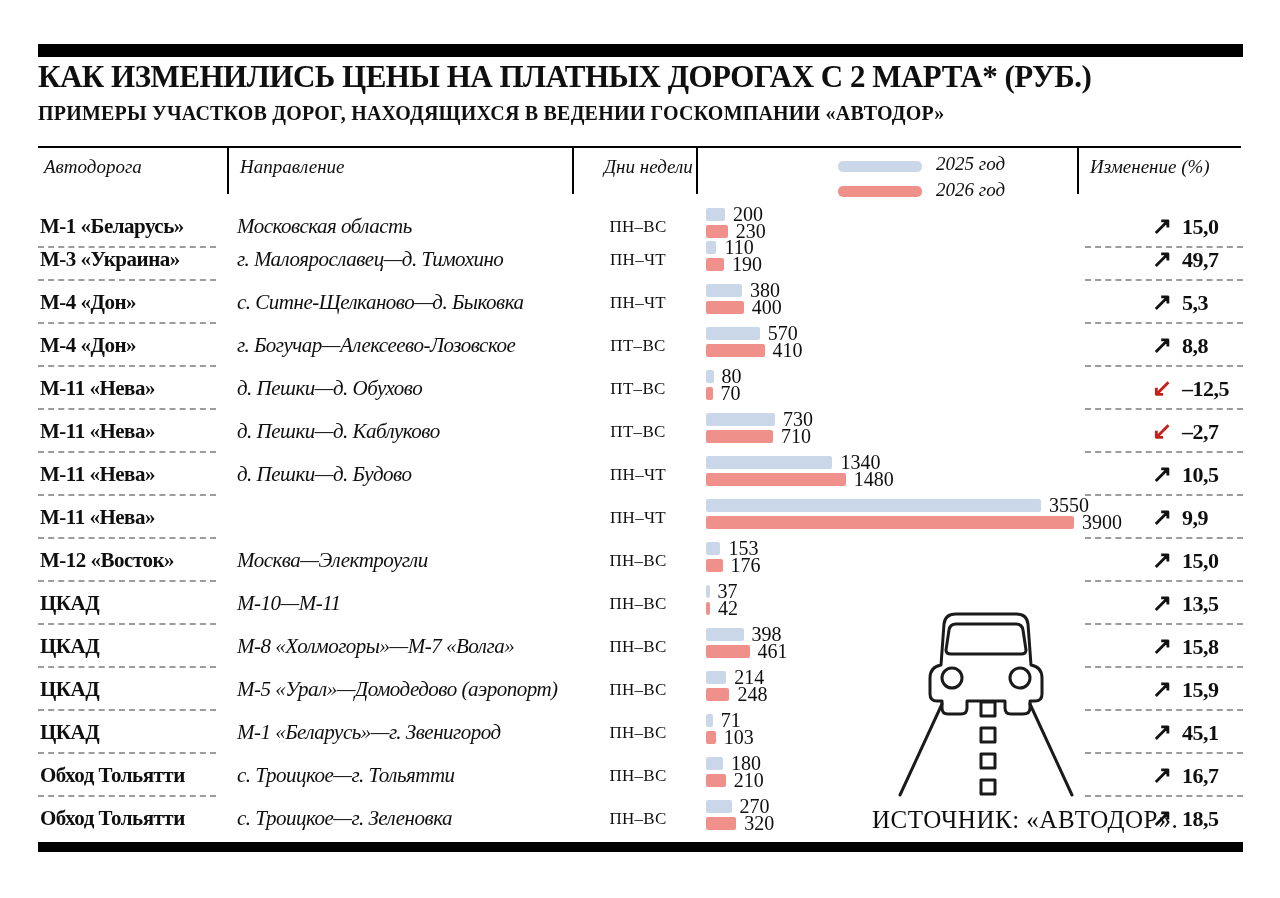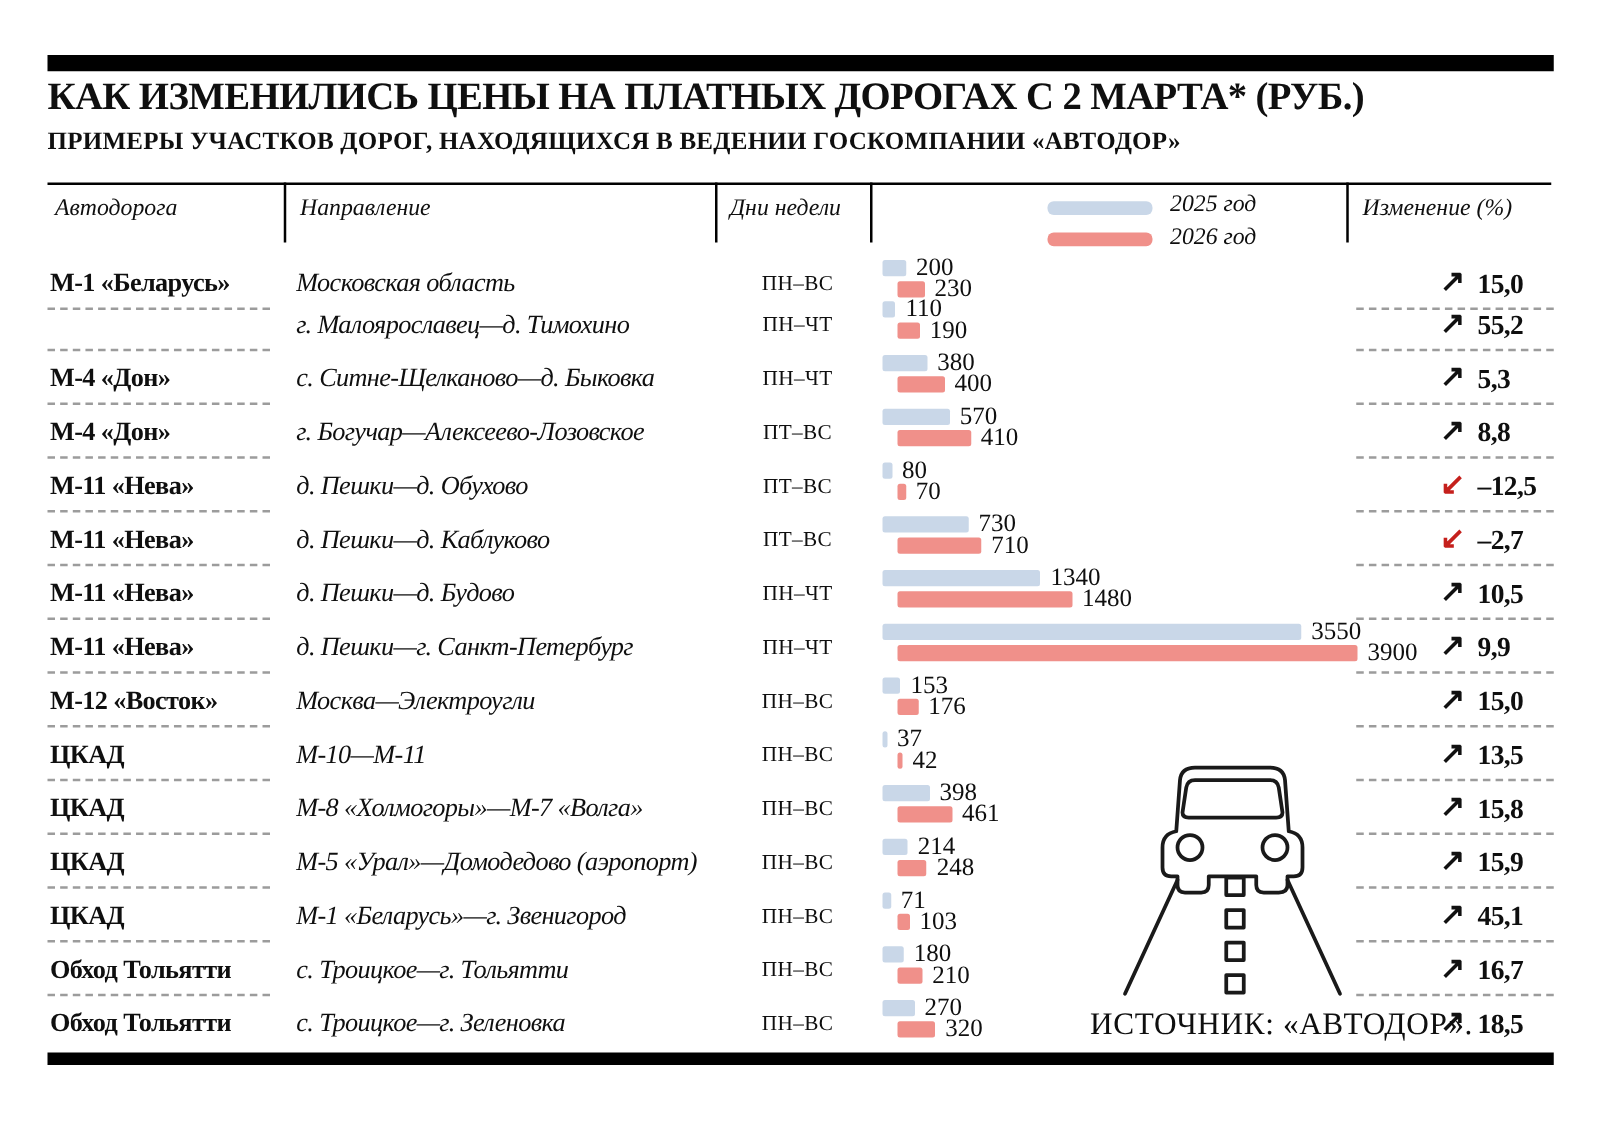--- a/index.html
+++ b/index.html
@@ -9,31 +9,31 @@
     font-stretch:condensed;
   }
   .bar-top{position:absolute;left:38px;top:44px;width:1205px;height:13px;background:#000;}
   .bar-bottom{position:absolute;left:38px;top:842px;width:1205px;height:10px;background:#000;}
   .title{position:absolute;left:38px;top:59px;font-size:31px;font-weight:bold;letter-spacing:-0.5px;white-space:nowrap;}
   .subtitle{position:absolute;left:38px;top:102px;font-size:20px;font-weight:bold;letter-spacing:0.2px;white-space:nowrap;}
   .hline{position:absolute;left:38px;top:146px;width:1203px;height:2px;background:#000;}
   .vline{position:absolute;top:146px;width:2px;height:48px;background:#000;}
   .v1{left:227px;} .v2{left:572px;} .v3{left:696px;} .v4{left:1077px;}
   .colhead{position:absolute;top:156px;font-size:19px;font-style:italic;white-space:nowrap;}
-  .ch-road{left:44px;} .ch-dir{left:240px;} .ch-days{left:584px;} .ch-change{left:1090px;}
+  .ch-road{left:44px;} .ch-dir{left:240px;} .ch-days{left:604px;} .ch-change{left:1090px;}
   .legend-swatch{position:absolute;left:838px;width:84px;height:11px;border-radius:5px;}
   .ls-2025{top:161px;} .ls-2026{top:186px;}
   .legend-label{position:absolute;left:936px;font-size:19px;font-style:italic;white-space:nowrap;}
   .ll-2025{top:153px;} .ll-2026{top:179px;}
   .row{position:absolute;left:0;width:1280px;height:43px;}
   .cell-road{position:absolute;left:40px;top:0;width:188px;line-height:43px;font-size:21px;font-weight:bold;letter-spacing:-0.5px;white-space:nowrap;}
   .cell-dir{position:absolute;left:237px;top:0;width:335px;line-height:43px;font-size:21px;font-style:italic;letter-spacing:-0.5px;white-space:nowrap;}
   .cell-days{position:absolute;left:578px;top:0;width:120px;line-height:43px;font-size:17px;text-align:center;letter-spacing:0.3px;white-space:nowrap;}
   .barline{position:absolute;left:706px;height:13px;display:flex;align-items:center;gap:8px;}
-  .bl-2025{top:3px;} .bl-2026{top:20px;margin-left:12px;}
+  .bl-2025{top:3px;} .bl-2026{top:20px;}
   .bar{height:13px;border-radius:2px;flex:0 0 auto;}
   .bar-label{font-size:20px;line-height:13px;white-space:nowrap;}
   .cell-arrow{position:absolute;left:1146px;top:0;width:32px;line-height:43px;font-size:24px;font-weight:bold;text-align:center;}
   .cell-change{position:absolute;left:1182px;top:0;line-height:43px;font-size:22px;font-weight:bold;letter-spacing:-0.5px;white-space:nowrap;}
   .dash{position:absolute;top:41px;height:0;border-top:2px dashed #9c9c9c;}
   .dash-left{left:38px;width:178px;}
   .dash-right{left:1085px;width:158px;}
   .car-art{position:absolute;left:880px;top:608px;}
   .source{position:absolute;left:872px;top:806px;width:256px;text-align:center;font-size:25px;letter-spacing:0.5px;white-space:nowrap;}
 </style>
@@ -74,32 +74,33 @@
     <div class="barline bl-2026">
       <div class="bar" style="width: 21.7px; background: rgb(240, 144, 138);"></div>
       <span class="bar-label">230</span>
     </div>
     <div class="cell-arrow" style="color: rgb(17, 17, 17);">↗</div>
     <div class="cell-change">15,0</div>
     <div class="dash dash-left"></div>
     <div class="dash dash-right"></div>
   </div>
       <div class="row" style="top: 238px;">
+    <div class="cell-road">М-3 «Украина»</div>
     <div class="cell-dir">г. Малоярославец—д. Тимохино</div>
     <div class="cell-days">ПН–ЧТ</div>
     <div class="barline bl-2025">
       <div class="bar" style="width: 10.4px; background: rgb(201, 215, 232);"></div>
       <span class="bar-label">110</span>
     </div>
     <div class="barline bl-2026">
       <div class="bar" style="width: 17.9px; background: rgb(240, 144, 138);"></div>
       <span class="bar-label">190</span>
     </div>
     <div class="cell-arrow" style="color: rgb(17, 17, 17);">↗</div>
-    <div class="cell-change">55,2</div>
+    <div class="cell-change">49,7</div>
     <div class="dash dash-left"></div>
     <div class="dash dash-right"></div>
   </div>
       <div class="row" style="top: 281px;">
     <div class="cell-road">М-4 «Дон»</div>
     <div class="cell-dir">с. Ситне-Щелканово—д. Быковка</div>
     <div class="cell-days">ПН–ЧТ</div>
     <div class="barline bl-2025">
       <div class="bar" style="width: 35.9px; background: rgb(201, 215, 232);"></div>
       <span class="bar-label">380</span>
@@ -176,21 +177,20 @@
       <div class="bar" style="width: 139.7px; background: rgb(240, 144, 138);"></div>
       <span class="bar-label">1480</span>
     </div>
     <div class="cell-arrow" style="color: rgb(17, 17, 17);">↗</div>
     <div class="cell-change">10,5</div>
     <div class="dash dash-left"></div>
     <div class="dash dash-right"></div>
   </div>
       <div class="row" style="top: 496px;">
     <div class="cell-road">М-11 «Нева»</div>
-    <div class="cell-dir">д. Пешки—г. Санкт-Петербург</div>
     <div class="cell-days">ПН–ЧТ</div>
     <div class="barline bl-2025">
       <div class="bar" style="width: 335px; background: rgb(201, 215, 232);"></div>
       <span class="bar-label">3550</span>
     </div>
     <div class="barline bl-2026">
       <div class="bar" style="width: 368px; background: rgb(240, 144, 138);"></div>
       <span class="bar-label">3900</span>
     </div>
     <div class="cell-arrow" style="color: rgb(17, 17, 17);">↗</div>

